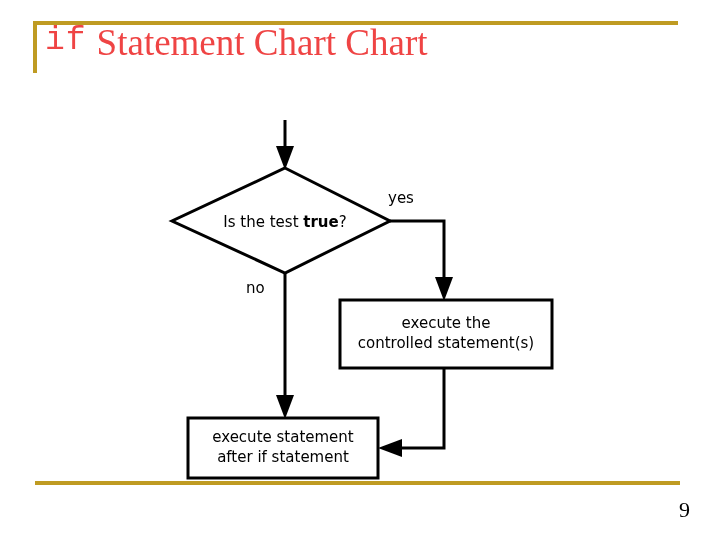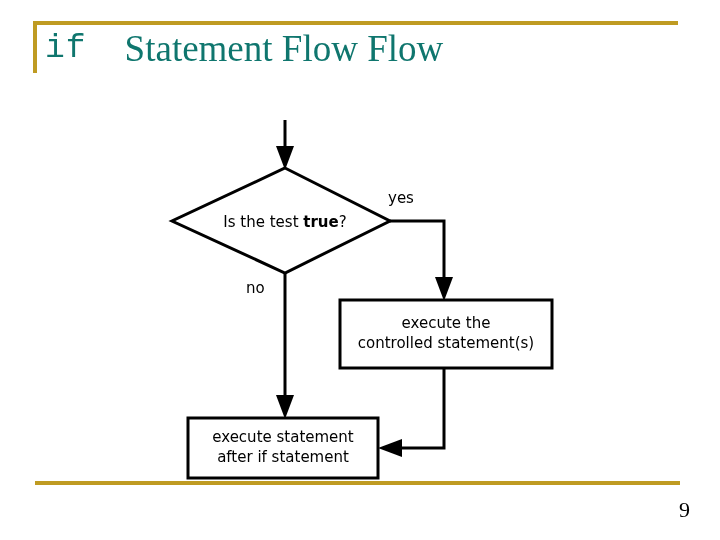--- a/index.html
+++ b/index.html
@@ -47,25 +47,24 @@
     background: #bf9b22;
   }
 
   
   #title {
     position: absolute;
     left: 45px;
     top: 24px;
     height: 48px;
     display: flex;
-    align-items: center;
-    color: #0f766e;
+    align-items: flex-start;
+    color: #ef4444;
     white-space: nowrap;
     line-height: 1;
-    gap: 28px;
   }
   #title .t-mono {
     font-family: "Liberation Mono", "DejaVu Sans Mono", monospace;
     font-size: 33px;
     letter-spacing: 1px;
   }
   #title .t-serif {
     font-family: "Liberation Serif", "DejaVu Serif", serif;
     font-size: 37px;
     margin-left: 10px;
@@ -127,21 +126,21 @@
 </head>
 <body>
 
 <div id="slide">
 
   <div class="rule-top-h"></div>
   <div class="rule-top-v"></div>
 
   <div id="title">
     <span class="t-mono">if</span>
-      <span class="t-serif">Statement Flow Flow</span>
+      <span class="t-serif">Statement Chart Chart</span>
   </div>
 
   <div id="flowchart">
     <svg width="720" height="540" viewBox="0 0 720 540" xmlns="http://www.w3.org/2000/svg">
 
       <g>
         <line class="fc-line" x1="285" y1="120" x2="285" y2="158"></line>
         <polygon class="fc-arrowhead" points="285,170 276,146 294,146"></polygon>
       </g>
 

